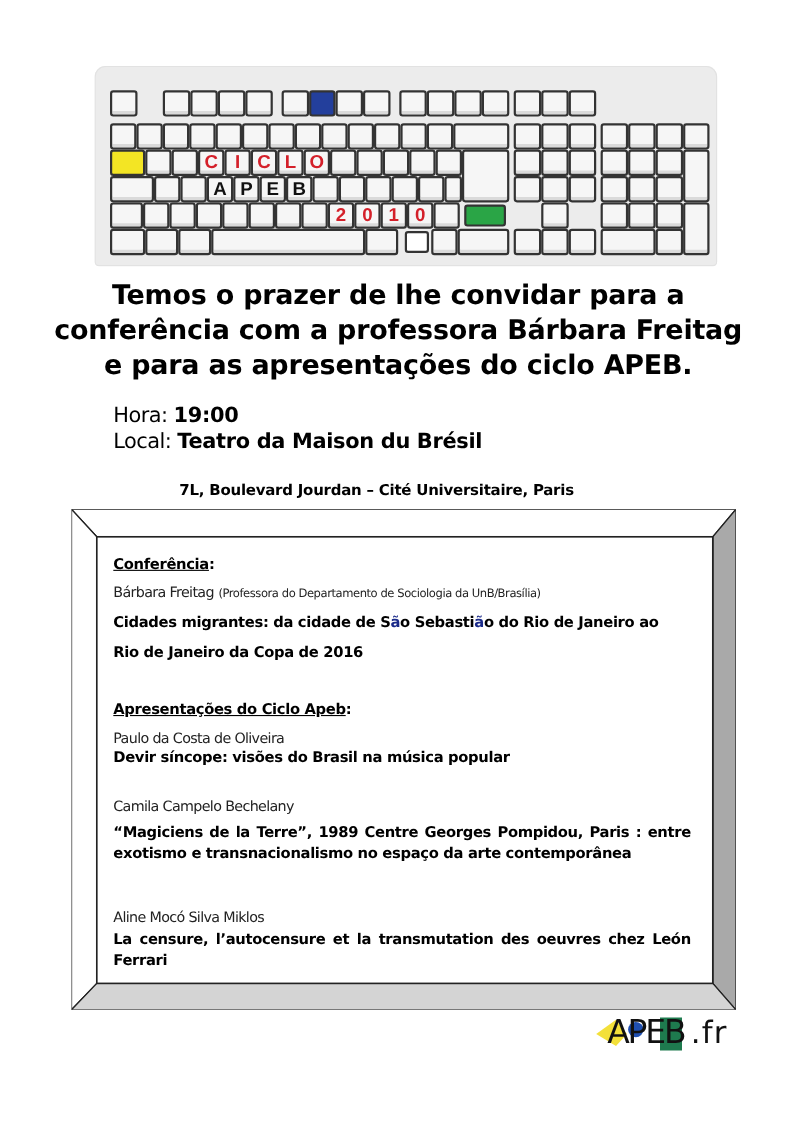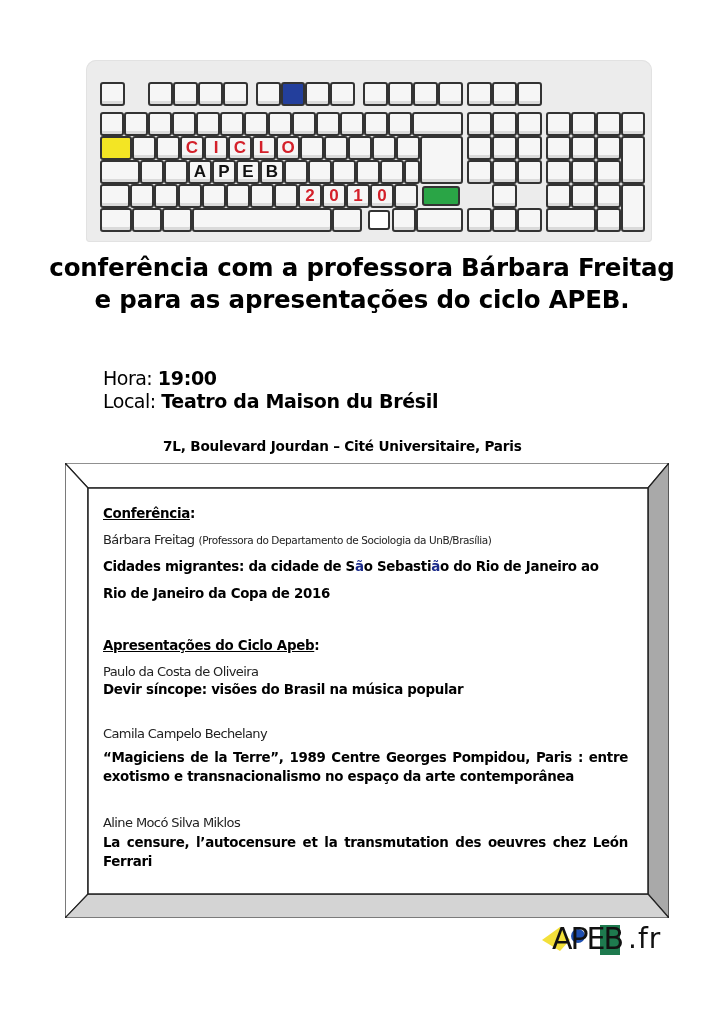--- a/index.html
+++ b/index.html
@@ -143,20 +143,21 @@
   <div class="key" style="left:306px;top:148px;width:24px;height:24px"></div>
   <div class="key" style="left:330px;top:148px;width:47px;height:24px"></div>
   <div class="key" style="left:381px;top:148px;width:25px;height:24px"></div>
   <div class="key" style="left:406px;top:148px;width:25px;height:24px"></div>
   <div class="key" style="left:431px;top:148px;width:25px;height:24px"></div>
   <div class="key" style="left:460px;top:148px;width:50px;height:24px"></div>
   <div class="key" style="left:510px;top:148px;width:25px;height:24px"></div>
 </div>
 
 <div class="headline">
+  <div>Temos o prazer de lhe convidar para a</div>
   <div>conferência com a professora Bárbara Freitag</div>
   <div>e para as apresentações do ciclo APEB.</div>
 </div>
 
 <div class="info">
   <div><span class="lbl">Hora: </span><span class="val">19:00</span></div>
   <div><span class="lbl">Local: </span><span class="val">Teatro da Maison du Brésil</span></div>
 </div>
 <div class="addr">7L, Boulevard Jourdan – Cité Universitaire, Paris</div>
 
@@ -182,21 +183,21 @@
   <div style="position:absolute;top:158px;width:525px;">
     <div class="light">Paulo da Costa de Oliveira</div>
     <div class="bold" style="margin-top:3px;">Devir síncope: visões do Brasil na música popular</div>
   </div>
 
   <div style="position:absolute;top:220px;width:525px;">
     <div class="light">Camila Campelo Bechelany</div>
     <div class="bold justify" style="margin-top:7px;line-height:19px;">“Magiciens de la Terre”, 1989 Centre Georges Pompidou, Paris : entre exotismo e transnacionalismo no espaço da arte contemporânea</div>
   </div>
 
-  <div style="position:absolute;top:309px;width:525px;">
+  <div style="position:absolute;top:321px;width:525px;">
     <div class="light">Aline Mocó Silva Miklos</div>
     <div class="bold justify" style="margin-top:3px;line-height:19px;">La censure, l’autocensure et la transmutation des oeuvres chez León Ferrari</div>
   </div>
 </div>
 
 <div class="logo">
   <svg width="130" height="42" viewBox="0 0 130 42">
     <polygon points="2,22 20,9 30,22 20,33" fill="#f3e03a"></polygon>
     <circle cx="38" cy="18" r="7" fill="#1f4fb0"></circle>
     <rect x="60" y="7" width="20" height="30" fill="#1e7a4e"></rect>

